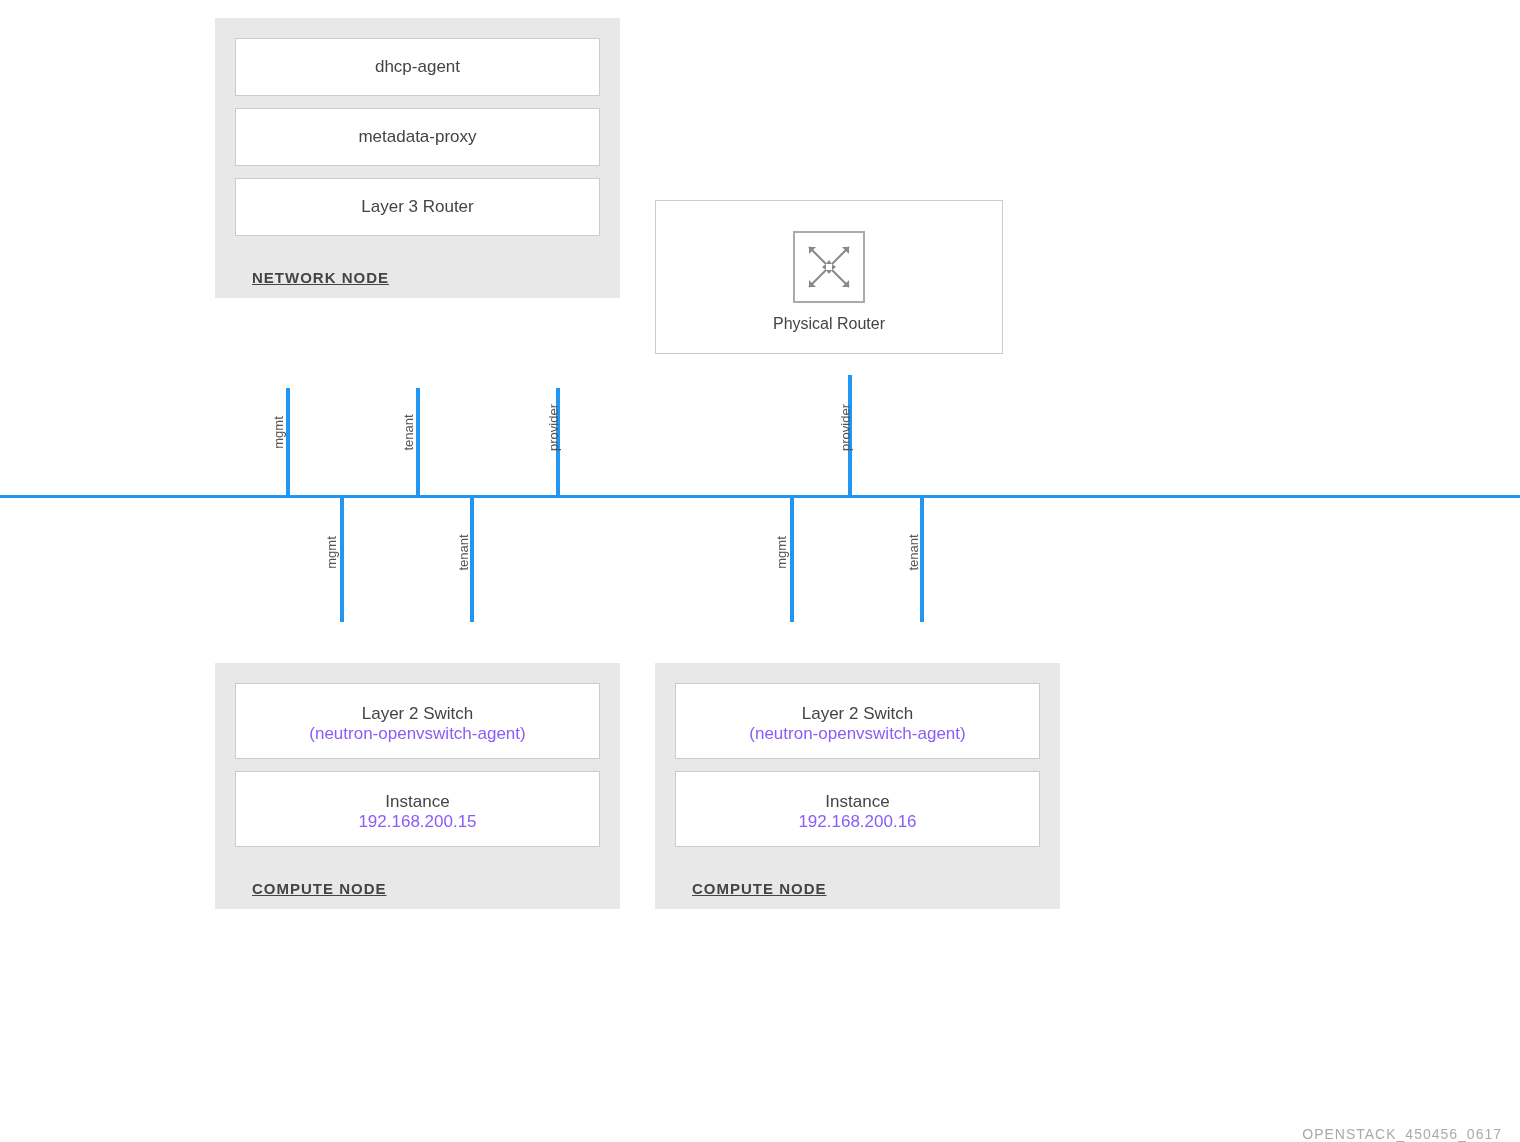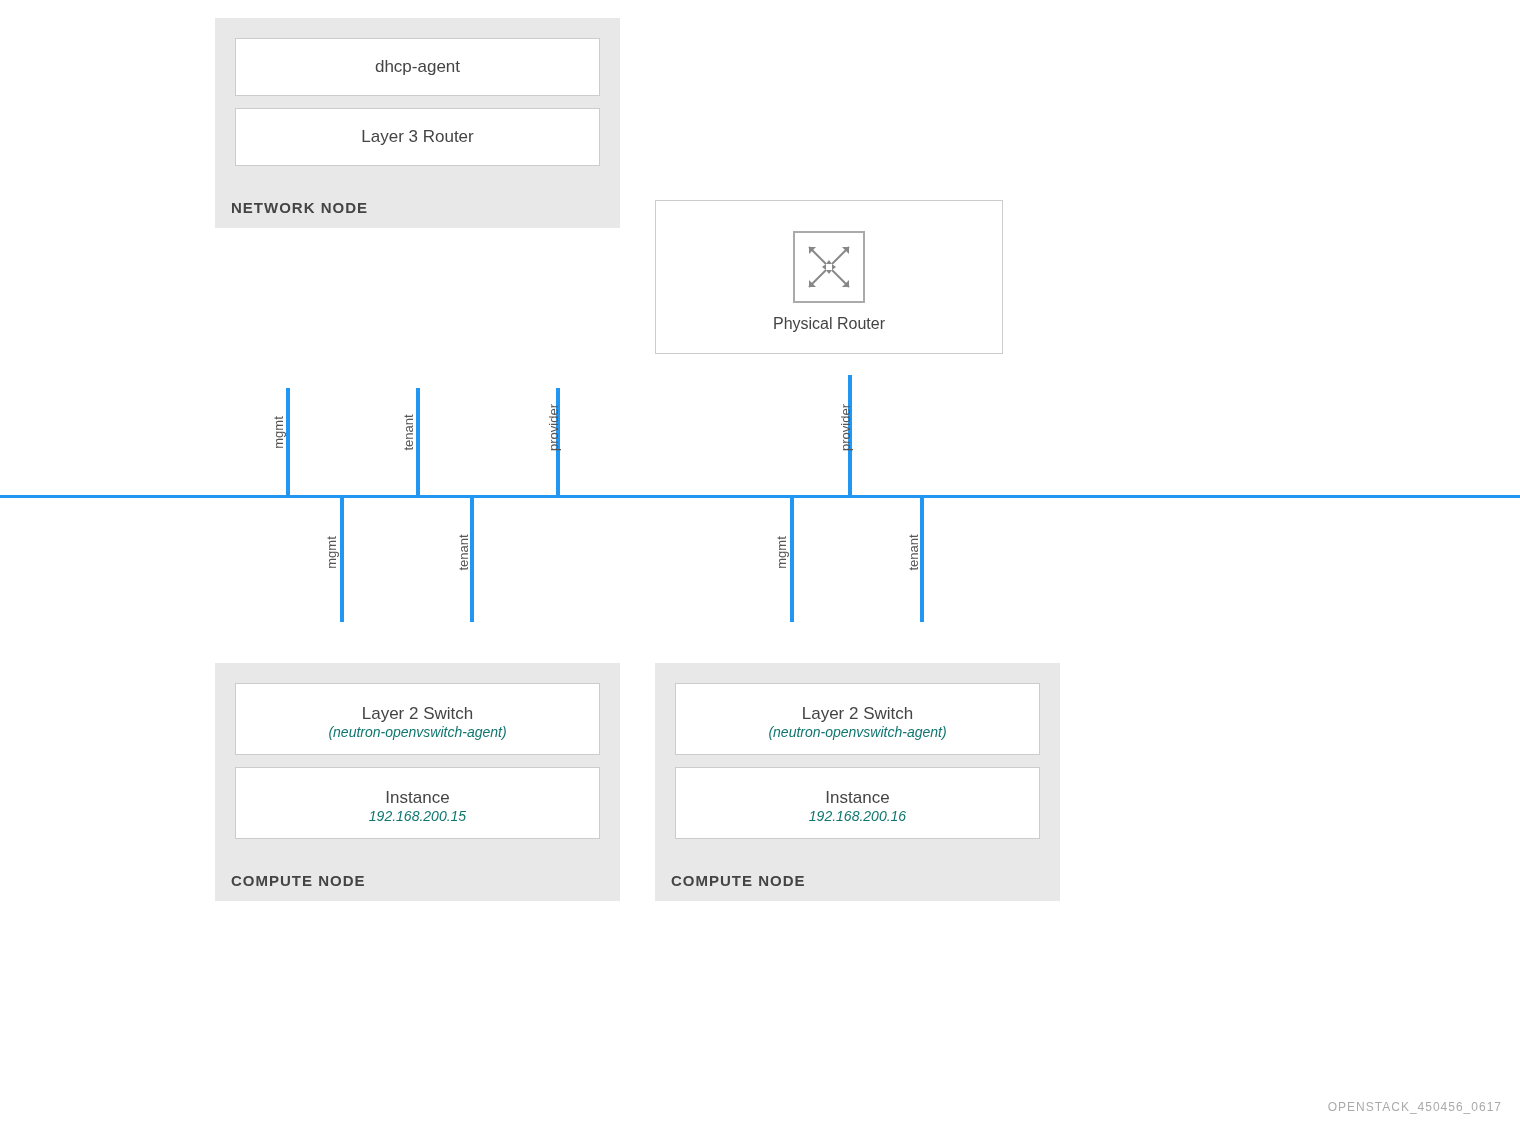--- a/index.html
+++ b/index.html
@@ -37,26 +37,27 @@
       padding: 18px 10px;
       margin-bottom: 12px;
       text-align: center;
       font-size: 17px;
       color: #444;
     }
 
     .node-label {
       position: absolute;
       bottom: 12px;
-      left: 16px;
+      left: 37px;
       font-size: 15px;
       font-weight: 700;
       color: #444;
       letter-spacing: 1px;
       text-transform: uppercase;
+      text-decoration: underline;
     }
 
     
     .physical-router {
       position: absolute;
       top: 200px;
       left: 655px;
       width: 395px;
       background: #fff;
       border: 1.5px solid #ccc;
@@ -124,43 +125,45 @@
 
     .compute-node .node-label {
       font-size: 15px;
       font-weight: 700;
       color: #444;
       letter-spacing: 1px;
       text-transform: uppercase;
     }
 
     .node-box-sub {
+      font-size: 17px;
+      color: #8b5cf6;
+    }
+
+    
+    .watermark {
+      position: absolute;
+      bottom: 0;
+      right: 18px;
       font-size: 14px;
-      color: #0f766e;
-      font-style: italic;
-    }
-
-    
-    .watermark {
-      position: absolute;
-      bottom: 28px;
-      right: 18px;
-      font-size: 12px;
       color: #aaa;
       letter-spacing: 1px;
     }
   </style>
 </head>
 <body>
 
 <div class="diagram-container">
 
   <div class="network-node" style="top:18px;left:215px;width:405px;">
     <div class="node-box">
       <span>dhcp-agent</span>
+    </div>
+    <div class="node-box">
+      <span>metadata-proxy</span>
     </div>
     <div class="node-box">
       <span>Layer 3 Router</span>
     </div>
     <span class="node-label">NETWORK NODE</span>
   </div>
 
   <div class="physical-router" style="top:200px;left:655px;width:348px;">
     <div class="router-icon">
       <svg viewBox="0 0 50 50">

